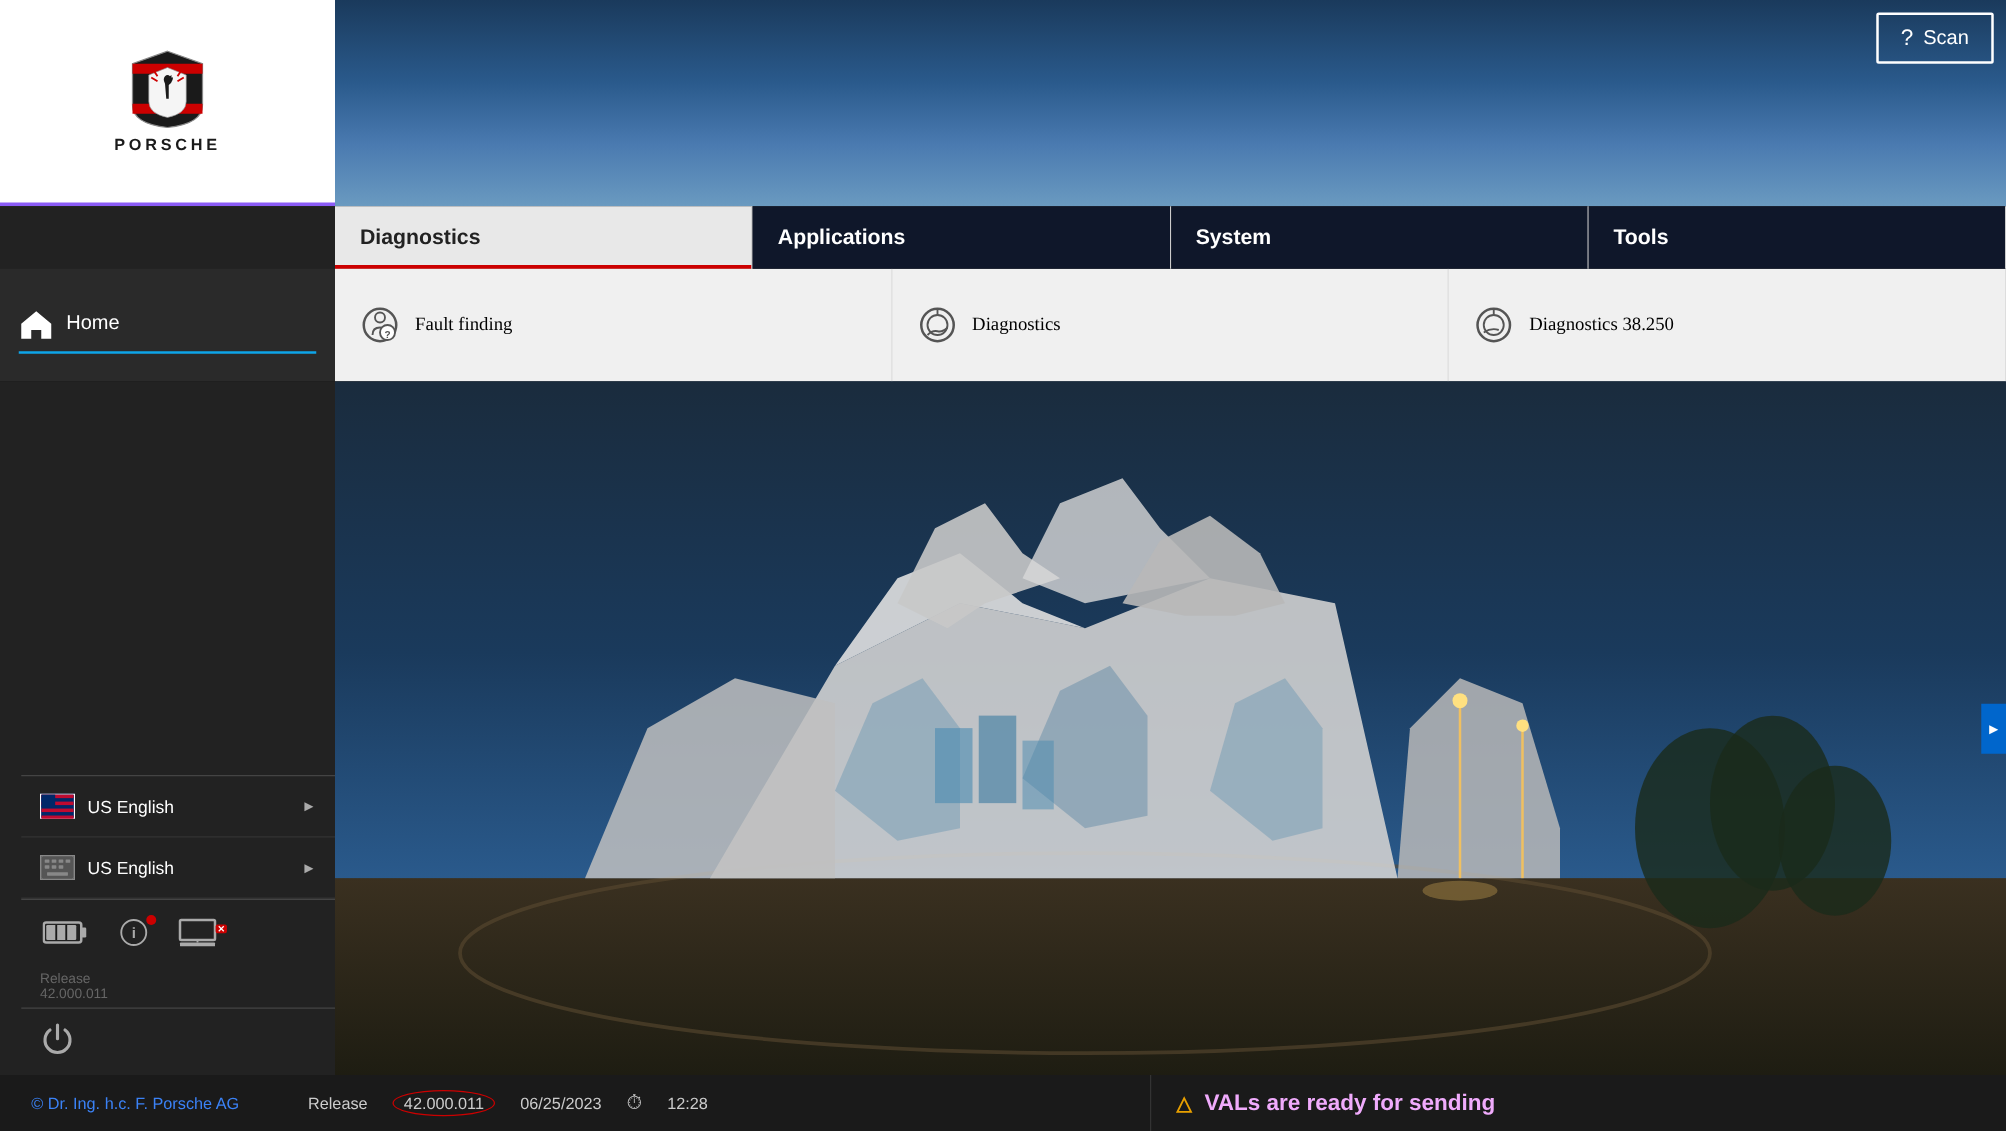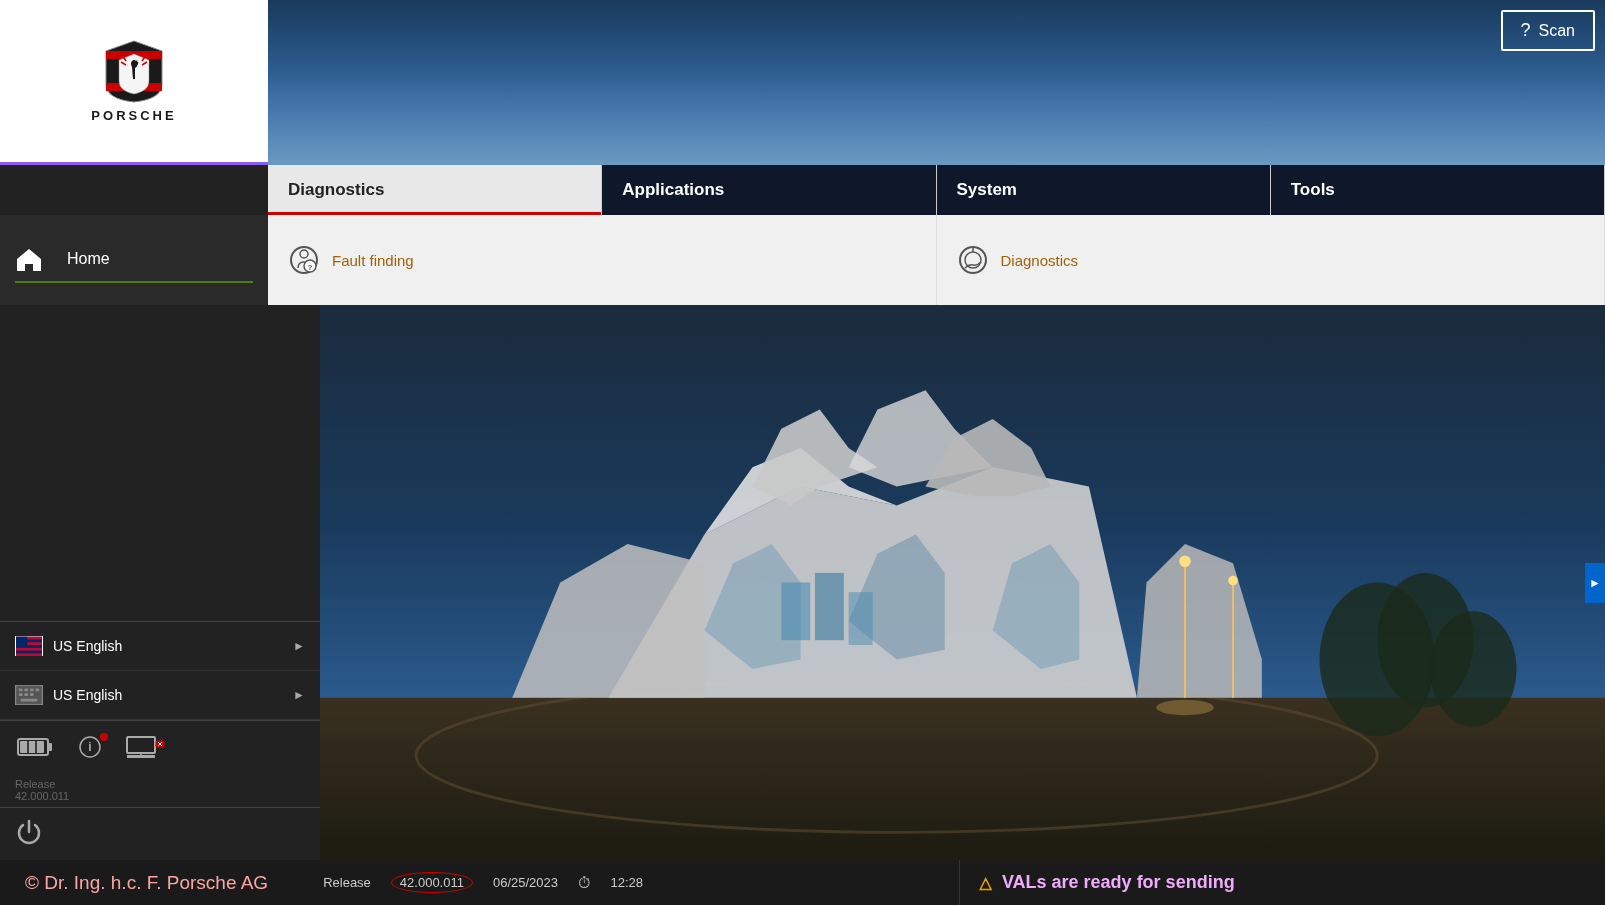--- a/index.html
+++ b/index.html
@@ -21,29 +21,29 @@
     .nav-sidebar { width: 268px; background: #222; flex-shrink: 0; }
     .nav-tabs { display: flex; flex: 1; }
     .nav-tab { flex: 1; display: flex; align-items: center; justify-content: flex-start; padding: 0 20px; color: #fff; font-size: 17px; font-weight: bold; cursor: pointer; background: #f0f0f0; color: #222; border-right: 1px solid #ccc; position: relative; }
     .nav-tab.active { background: #e8e8e8; }
     .nav-tab.active::after { content: ''; position: absolute; bottom: 0; left: 0; right: 0; height: 3px; background: #cc0000; }
     .nav-tab:not(.active) { background: #0f172a; color: #fff; }
 
     
     .menu-row { display: flex; height: 90px; }
     .menu-sidebar { width: 268px; background: #2a2a2a; flex-shrink: 0; display: flex; align-items: center; padding: 0 15px; }
-    .home-item { display: flex; align-items: center; gap: 24px; color: #fff; font-size: 16px; cursor: pointer; padding: 8px 0; border-bottom: 2px solid #4d7c0f; width: 100%; }
+    .home-item { display: flex; align-items: center; gap: 10px; color: #fff; font-size: 16px; cursor: pointer; padding: 8px 0; border-bottom: 2px solid #0ea5e9; width: 100%; }
     .menu-items { display: flex; flex: 1; background: #f0f0f0; }
     .menu-section { flex: 1; display: flex; flex-direction: column; justify-content: center; padding: 10px 20px; border-right: 1px solid #ddd; }
     .menu-item { display: flex; align-items: center; gap: 12px; cursor: pointer; padding: 6px 0; }
-    .menu-item-text { font-size: 15px; color: #a16207; }
+    .menu-item-text { font-size: 15px; color: #000000; font-family: Liberation Serif, serif; }
 
     
     .main-area { flex: 1; display: flex; position: relative; overflow: hidden; }
-    .sidebar-main { width: 320px; background: #222; flex-shrink: 0; display: flex; flex-direction: column; }
+    .sidebar-main { width: 268px; background: #222; flex-shrink: 0; display: flex; flex-direction: column; padding-left: 17px; }
     .sidebar-spacer { flex: 1; }
     .sidebar-lang { border-top: 1px solid #444; }
     .sidebar-lang-item { display: flex; align-items: center; padding: 14px 15px; cursor: pointer; color: #fff; font-size: 14px; border-bottom: 1px solid #333; }
     .sidebar-lang-item .flag { width: 28px; height: 20px; background: #1a3a8c; border: 1px solid #fff; margin-right: 10px; position: relative; display: flex; align-items: center; justify-content: center; font-size: 8px; color: #fff; font-weight: bold; flex-shrink: 0; }
     .sidebar-lang-item .kb-icon { width: 28px; height: 20px; background: #555; border: 1px solid #888; margin-right: 10px; display: flex; align-items: center; justify-content: center; flex-shrink: 0; }
     .sidebar-chevron { margin-left: auto; color: #aaa; font-size: 12px; }
     .sidebar-bottom { display: flex; align-items: center; padding: 10px 15px; gap: 15px; border-top: 1px solid #444; }
     .sidebar-icon-btn { display: flex; align-items: center; justify-content: center; width: 40px; height: 32px; cursor: pointer; }
 
     
@@ -61,21 +61,21 @@
     .logo-emblem { width: 60px; height: 65px; position: relative; }
     .logo-text { font-size: 13px; font-weight: bold; letter-spacing: 3px; color: #1a1a1a; margin-top: 4px; }
 
     
     .menu-icon { width: 32px; height: 32px; flex-shrink: 0; }
 
     
     .scroll-indicator { position: absolute; right: 0; top: 50%; transform: translateY(-50%); background: #0066cc; color: #fff; width: 20px; height: 40px; display: flex; align-items: center; justify-content: center; cursor: pointer; font-size: 12px; }
 
     .bottom-status { height: 45px; background: #1a1a1a; display: flex; align-items: stretch; }
-    .bottom-left { display: flex; align-items: center; padding: 0 25px; color: #fca5a5; font-size: 19px; flex: 0 0 auto; gap: 8px; }
+    .bottom-left { display: flex; align-items: center; padding: 0 25px; color: #3b82f6; font-size: 13px; flex: 0 0 auto; gap: 8px; }
     .bottom-mid { display: flex; align-items: center; padding: 0 30px; color: #ccc; font-size: 13px; flex: 1; gap: 20px; }
     .bottom-right { display: flex; align-items: center; padding: 0 20px; color: #fff; font-size: 14px; font-weight: bold; background: #1a1a1a; border-left: 1px solid #333; gap: 10px; flex: 1; }
     .time-icon { font-size: 16px; }
   </style>
 </head>
 <body>
 
 <div class="root">
 
   <div class="top-bar">
@@ -156,20 +156,31 @@
           <svg class="menu-icon" viewBox="0 0 32 32">
             <circle cx="16" cy="16" r="13" fill="none" stroke="#555" stroke-width="2"></circle>
             <circle cx="16" cy="16" r="8" fill="none" stroke="#555" stroke-width="1.5"></circle>
             <line x1="16" y1="3" x2="16" y2="8" stroke="#555" stroke-width="1.5"></line>
             <path d="M8 24 Q12 20 16 21 Q20 22 24 18" fill="none" stroke="#555" stroke-width="1.5"></path>
           </svg>
           <span class="menu-item-text">Diagnostics</span>
         </div>
       </div>
 
+      <div class="menu-section">
+        <div class="menu-item">
+          <svg class="menu-icon" viewBox="0 0 32 32">
+            <circle cx="16" cy="16" r="13" fill="none" stroke="#555" stroke-width="2"></circle>
+            <circle cx="16" cy="16" r="8" fill="none" stroke="#555" stroke-width="1.5"></circle>
+            <line x1="16" y1="3" x2="16" y2="8" stroke="#555" stroke-width="1.5"></line>
+            <path d="M8 22 Q14 18 20 20" fill="none" stroke="#555" stroke-width="1.5"></path>
+          </svg>
+          <span class="menu-item-text">Diagnostics 38.250</span>
+        </div>
+      </div>
 
     </div>
   </div>
 
   <div class="main-area">
     <div class="sidebar-main">
       <div class="sidebar-spacer"></div>
 
       <div class="sidebar-lang">
         <div class="sidebar-lang-item">

